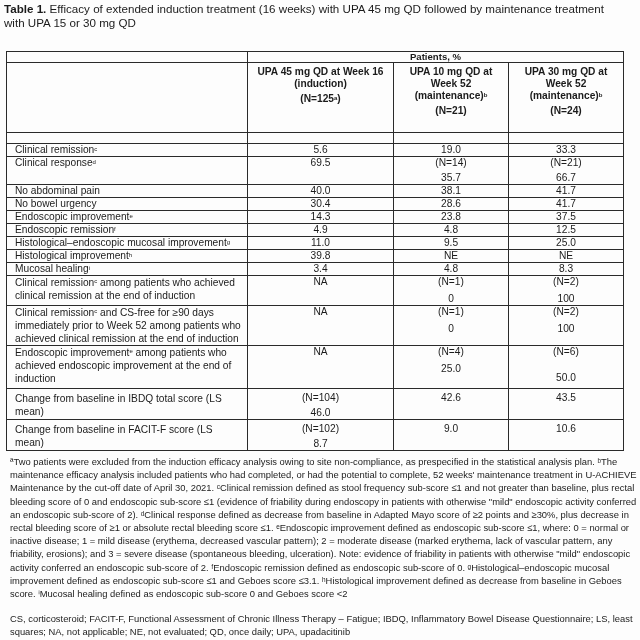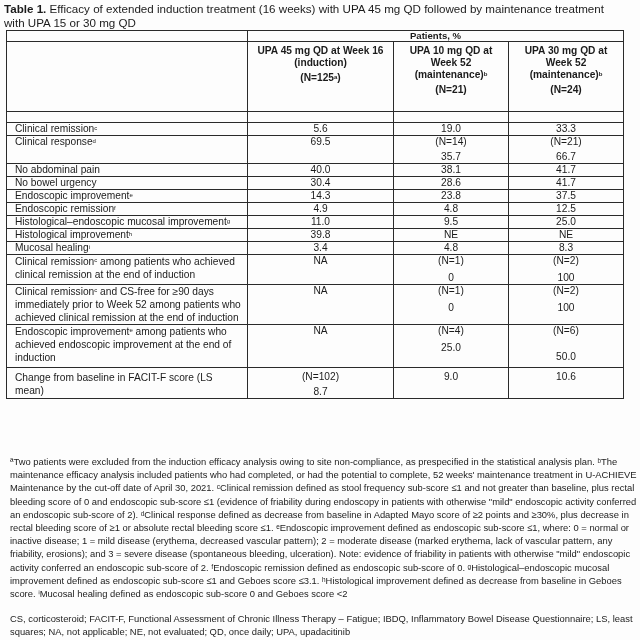--- a/index.html
+++ b/index.html
@@ -1,20 +1,20 @@
 <!DOCTYPE html>
 <html><head>
 <meta charset="utf-8">
 <style>
   html, body { margin:0; padding:0; background:#fdfdfd; }
   body { width:640px; height:640px; overflow:hidden; position:relative;
          font-family:"Liberation Sans", sans-serif; color:#1b1b1b; }
   .title { position:absolute; left:4px; top:2px; width:640px; font-size:11.6px; line-height:14px; white-space:nowrap; }
   .title b { font-weight:bold; }
-  table { position:absolute; left:6px; top:30px; width:617px; border-collapse:collapse; table-layout:fixed;
+  table { position:absolute; left:6px; top:51px; width:617px; border-collapse:collapse; table-layout:fixed;
           font-size:10.2px; line-height:12px; }
   td, th { border:1.2px solid #2a2a2a; padding:0 4px; vertical-align:top; }
   th { font-weight:bold; text-align:center; }
   td.v { text-align:center; }
   td.lbl { text-align:left; padding-left:8px; }
   .nsub { display:block; margin-top:3px; }
   sup { font-size:6px; vertical-align:top; position:relative; top:-1px; }
   .foot { position:absolute; left:10px; width:630px; font-size:9.4px; line-height:13.2px; color:#222; }
 </style>
 </head>
@@ -125,20 +125,26 @@
     <td class="v"><span>(N=1)</span><span class="nsub" style="margin-top:5px;">0</span></td>
     <td class="v"><span>(N=2)</span><span class="nsub" style="margin-top:5px;">100</span></td>
   </tr>
   <tr>
     <td class="lbl" style="line-height:13px;padding-bottom:3px;"><span>Endoscopic improvement</span><sup>e</sup><span> among patients who achieved endoscopic improvement at the end of induction</span></td>
     <td class="v">NA</td>
     <td class="v"><span>(N=4)</span><span class="nsub" style="margin-top:5px;">25.0</span></td>
     <td class="v"><span>(N=6)</span><span class="nsub" style="margin-top:14px;">50.0</span></td>
   </tr>
   <tr>
+    <td class="lbl" style="line-height:13px;padding-top:3px;">Change from baseline in IBDQ total score (LS mean)</td>
+    <td class="v" style="padding-top:3px;"><span>(N=104)</span><span class="nsub">46.0</span></td>
+    <td class="v" style="padding-top:3px;">42.6</td>
+    <td class="v" style="padding-top:3px;">43.5</td>
+  </tr>
+  <tr>
     <td class="lbl" style="line-height:13px;padding-top:3px;">Change from baseline in FACIT-F score (LS mean)</td>
     <td class="v" style="padding-top:3px;"><span>(N=102)</span><span class="nsub">8.7</span></td>
     <td class="v" style="padding-top:3px;">9.0</td>
     <td class="v" style="padding-top:3px;">10.6</td>
   </tr>
 </tbody>
   </table>
 
 <div class="foot" style="top:455px;">ªTwo patients were excluded from the induction efficacy analysis owing to site non-compliance, as prespecified in the statistical analysis plan. ᵇThe maintenance efficacy analysis included patients who had completed, or had the potential to complete, 52 weeks' maintenance treatment in U-ACHIEVE Maintenance by the cut-off date of April 30, 2021. ᶜClinical remission defined as stool frequency sub-score ≤1 and not greater than baseline, plus rectal bleeding score of 0 and endoscopic sub-score ≤1 (evidence of friability during endoscopy in patients with otherwise "mild" endoscopic activity conferred an endoscopic sub-score of 2). ᵈClinical response defined as decrease from baseline in Adapted Mayo score of ≥2 points and ≥30%, plus decrease in rectal bleeding score of ≥1 or absolute rectal bleeding score ≤1. ᵉEndoscopic improvement defined as endoscopic sub-score ≤1, where: 0 = normal or inactive disease; 1 = mild disease (erythema, decreased vascular pattern); 2 = moderate disease (marked erythema, lack of vascular pattern, any friability, erosions); and 3 = severe disease (spontaneous bleeding, ulceration). Note: evidence of friability in patients with otherwise "mild" endoscopic activity conferred an endoscopic sub-score of 2. ᶠEndoscopic remission defined as endoscopic sub-score of 0. ᵍHistological–endoscopic mucosal improvement defined as endoscopic sub-score ≤1 and Geboes score ≤3.1. ʰHistological improvement defined as decrease from baseline in Geboes score. ⁱMucosal healing defined as endoscopic sub-score 0 and Geboes score &lt;2</div>
 <div class="foot" style="top:612px;">CS, corticosteroid; FACIT-F, Functional Assessment of Chronic Illness Therapy – Fatigue; IBDQ, Inflammatory Bowel Disease Questionnaire; LS, least squares; NA, not applicable; NE, not evaluated; QD, once daily; UPA, upadacitinib</div>

